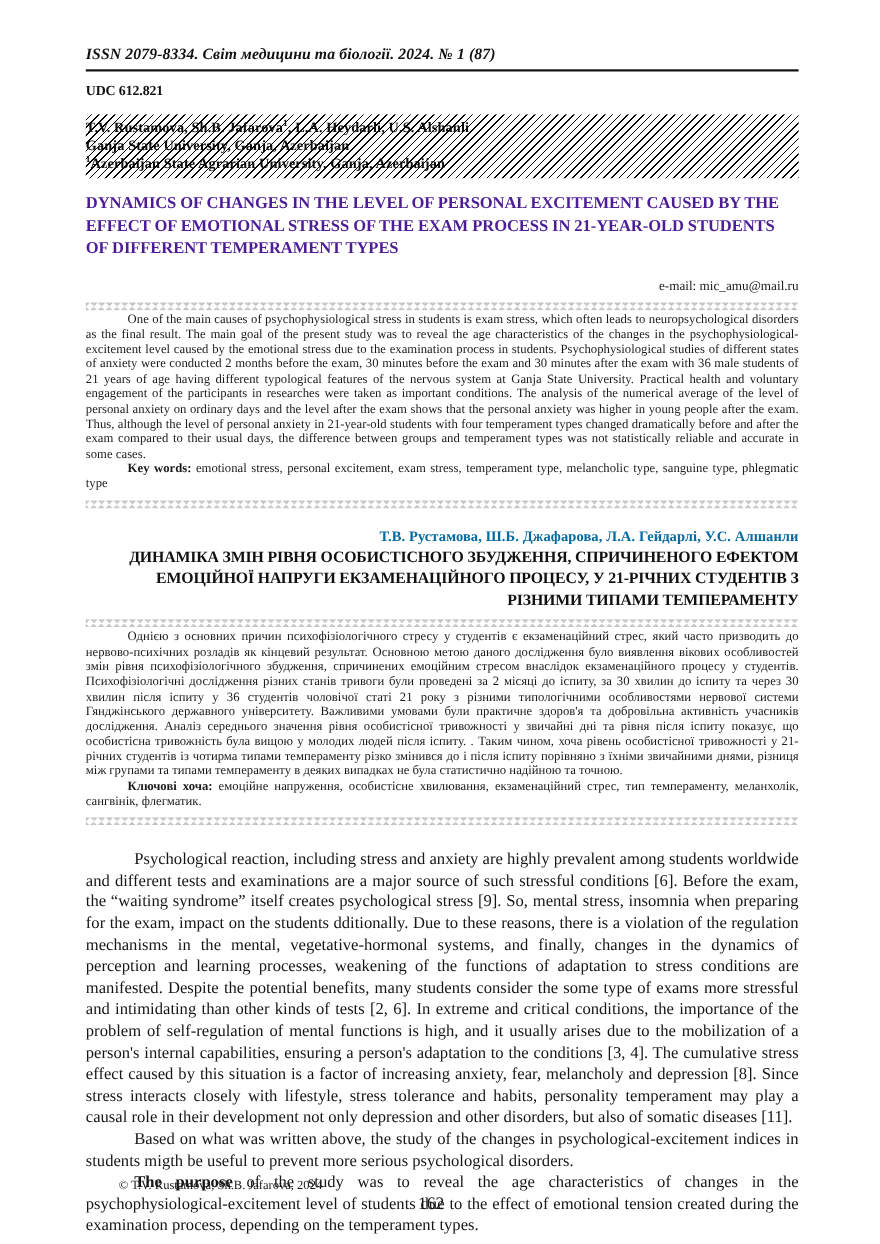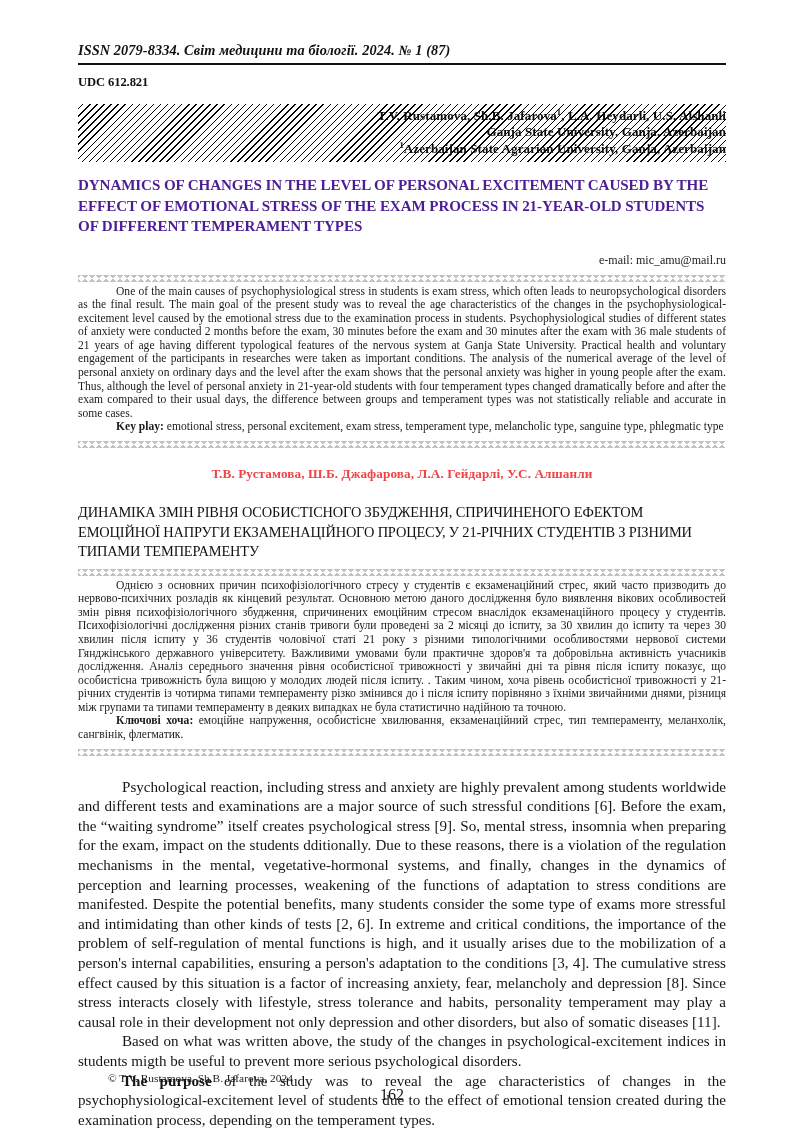--- a/index.html
+++ b/index.html
@@ -49,21 +49,21 @@
     font-size: 12.6px;
     line-height: 15.5px;
     letter-spacing: -0.1px;
     color: #111;
     margin-bottom: 13px;
   }
 
   
   .author-band {
     position: relative;
-    text-align: right;
+    text-align: left;
     padding: 4px 0 5px 0;
     margin-bottom: 13px;
     background-image: repeating-linear-gradient(
       -45deg,
       #000 0px, #000 1px,
       rgba(255,255,255,0) 1px, rgba(255,255,255,0) 5px
     );
   }
   .author-band .ln {
     font-weight: bold;
@@ -125,30 +125,30 @@
     margin: 0;
     text-indent: 38px;
   }
   .abstract p.flush {
     text-indent: 38px;
   }
   .abstract b { font-weight: bold; }
 
   
   .ua-authors {
-    text-align: center;
+    text-align: right;
     font-weight: bold;
     font-size: 13.2px;
-    margin: 18px 0 21px 0;
-    color: #ef4444;
+    margin: 18px 0 2px 0;
+    color: #0369a1;
     letter-spacing: 0.1px;
   }
   .ua-title {
-    text-align: left;
-    font-weight: normal;
+    text-align: right;
+    font-weight: bold;
     font-size: 14.4px;
     line-height: 19.5px;
     letter-spacing: -0.15px;
     color: #111;
     margin-bottom: 4px;
   }
 
   
   .body-text {
     font-size: 15.1px;
@@ -202,21 +202,21 @@
       <div class="ln"><sup>1</sup><span>Azerbaijan State Agrarian University, Ganja, Azerbaijan</span></div>
     </div>
 
     <div class="title">DYNAMICS OF CHANGES IN THE LEVEL OF PERSONAL EXCITEMENT CAUSED BY THE EFFECT OF EMOTIONAL STRESS OF THE EXAM PROCESS IN 21-YEAR-OLD STUDENTS OF DIFFERENT TEMPERAMENT TYPES</div>
     <div class="email">e-mail: mic_amu@mail.ru</div>
 
     <div class="zigzag"></div>
 
     <div class="abstract">
       <p>One of the main causes of psychophysiological stress in students is exam stress, which often leads to neuropsychological disorders as the final result. The main goal of the present study was to reveal the age characteristics of the changes in the psychophysiological-excitement level caused by the emotional stress due to the examination process in students. Psychophysiological studies of different states of anxiety were conducted 2 months before the exam, 30 minutes before the exam and 30 minutes after the exam with 36 male students of 21 years of age having different typological features of the nervous system at Ganja State University. Practical health and voluntary engagement of the participants in researches were taken as important conditions. The analysis of the numerical average of the level of personal anxiety on ordinary days and the level after the exam shows that the personal anxiety was higher in young people after the exam. Thus, although the level of personal anxiety in 21-year-old students with four temperament types changed dramatically before and after the exam compared to their usual days, the difference between groups and temperament types was not statistically reliable and accurate in some cases.</p>
-      <p class="flush"><b>Key play:</b><span> emotional stress, personal excitement, exam stress, temperament type, melancholic type, sanguine type, phlegmatic type</span></p>
+      <p class="flush"><b>Key words:</b><span> emotional stress, personal excitement, exam stress, temperament type, melancholic type, sanguine type, phlegmatic type</span></p>
     </div>
 
     <div class="zigzag"></div>
 
     <div class="ua-authors">Т.В. Рустамова, Ш.Б. Джафарова, Л.А. Гейдарлі, У.С. Алшанли</div>
     <div class="ua-title">ДИНАМІКА ЗМІН РІВНЯ ОСОБИСТІСНОГО ЗБУДЖЕННЯ, СПРИЧИНЕНОГО ЕФЕКТОМ ЕМОЦІЙНОЇ НАПРУГИ ЕКЗАМЕНАЦІЙНОГО ПРОЦЕСУ, У 21-РІЧНИХ СТУДЕНТІВ З РІЗНИМИ ТИПАМИ ТЕМПЕРАМЕНТУ</div>
 
     <div class="zigzag"></div>
 
     <div class="abstract">

